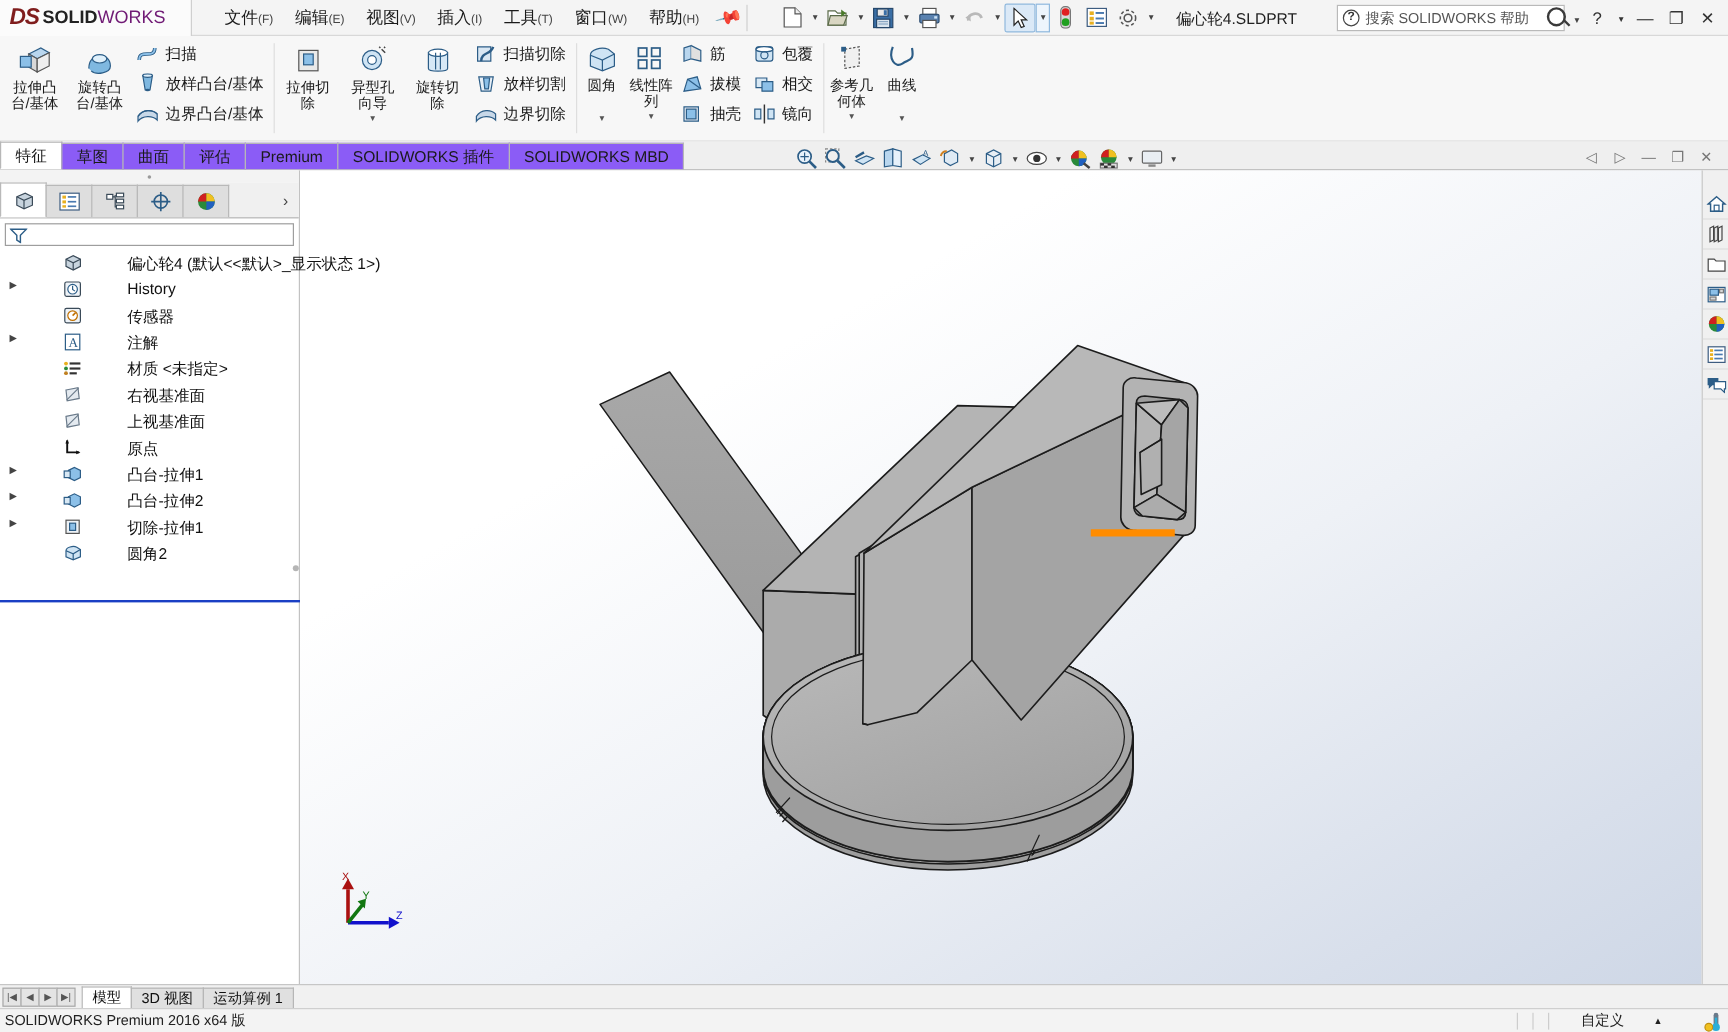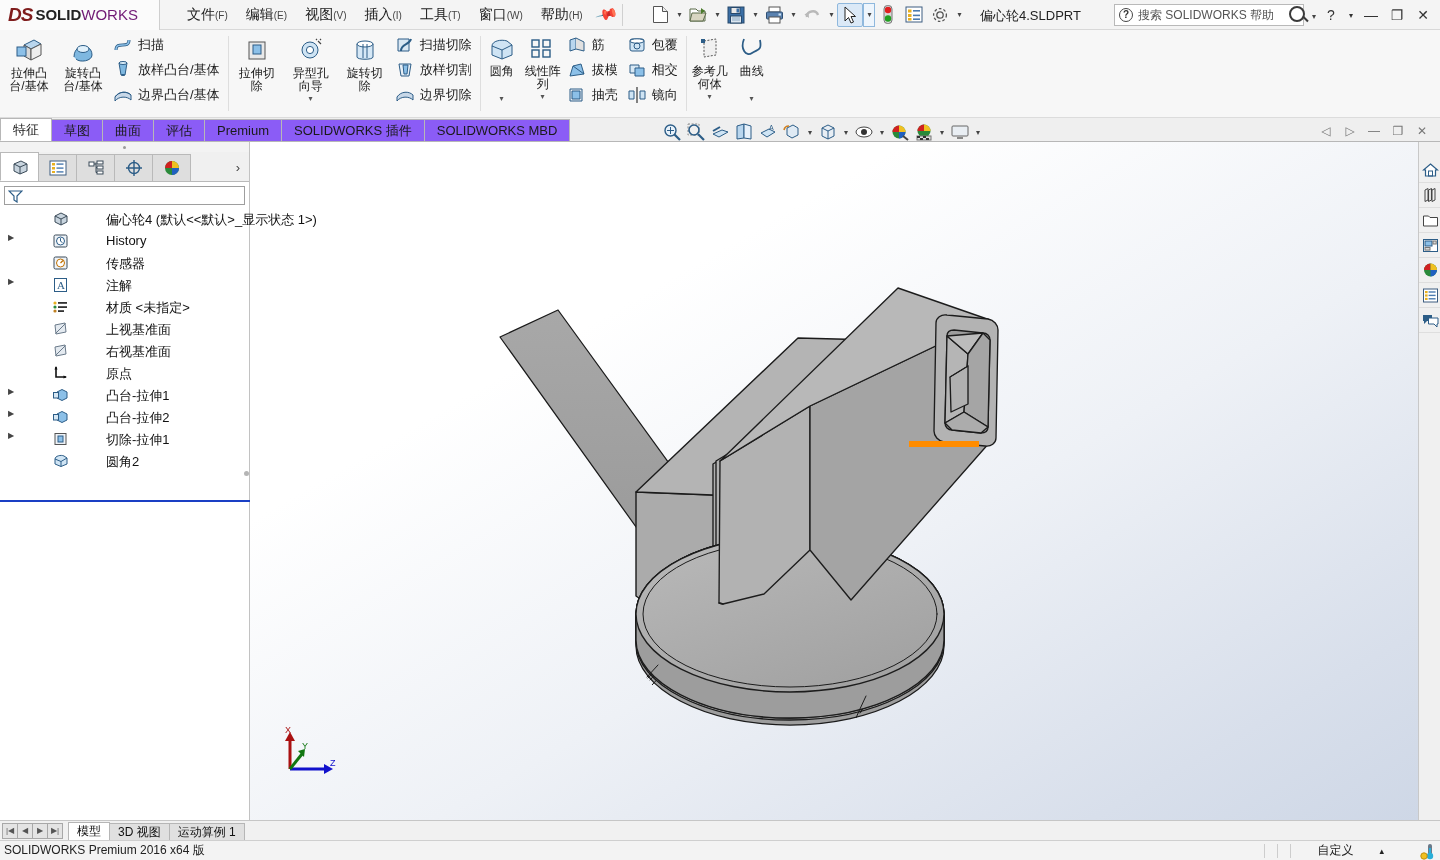--- a/index.html
+++ b/index.html
@@ -1409,32 +1409,32 @@
 
 
       <div class="trow">
         <span class="arrow"></span>
         <span class="tico">
           <svg width="17" height="16" viewBox="0 0 17 16">
               <path d="M3 4 L13 2 L14 11 L4 13 z" fill="#e4eaf0" stroke="#6a7a8a"></path>
               <path d="M3.5 12.5 L13.5 2.5" stroke="#6a7a8a"></path>
             </svg>
         </span>
-        <span class="tlabel">上视基准面</span>
+        <span class="tlabel">右视基准面</span>
       </div>
 
       <div class="trow">
         <span class="arrow"></span>
         <span class="tico">
           <svg width="17" height="16" viewBox="0 0 17 16">
               <path d="M3 4 L13 2 L14 11 L4 13 z" fill="#e4eaf0" stroke="#6a7a8a"></path>
               <path d="M3.5 12.5 L13.5 2.5" stroke="#6a7a8a"></path>
             </svg>
         </span>
-        <span class="tlabel">右视基准面</span>
+        <span class="tlabel">上视基准面</span>
       </div>
 
       <div class="trow">
         <span class="arrow"></span>
         <span class="tico">
           <svg width="17" height="16" viewBox="0 0 17 16">
               <path d="M4 2 L4 12 L14 12" stroke="#111" stroke-width="1.6" fill="none"></path>
               <polygon points="4,1 2.5,4.5 5.5,4.5" fill="#111"></polygon>
               <polygon points="15,12 11.5,10.5 11.5,13.5" fill="#111"></polygon>
             </svg>

